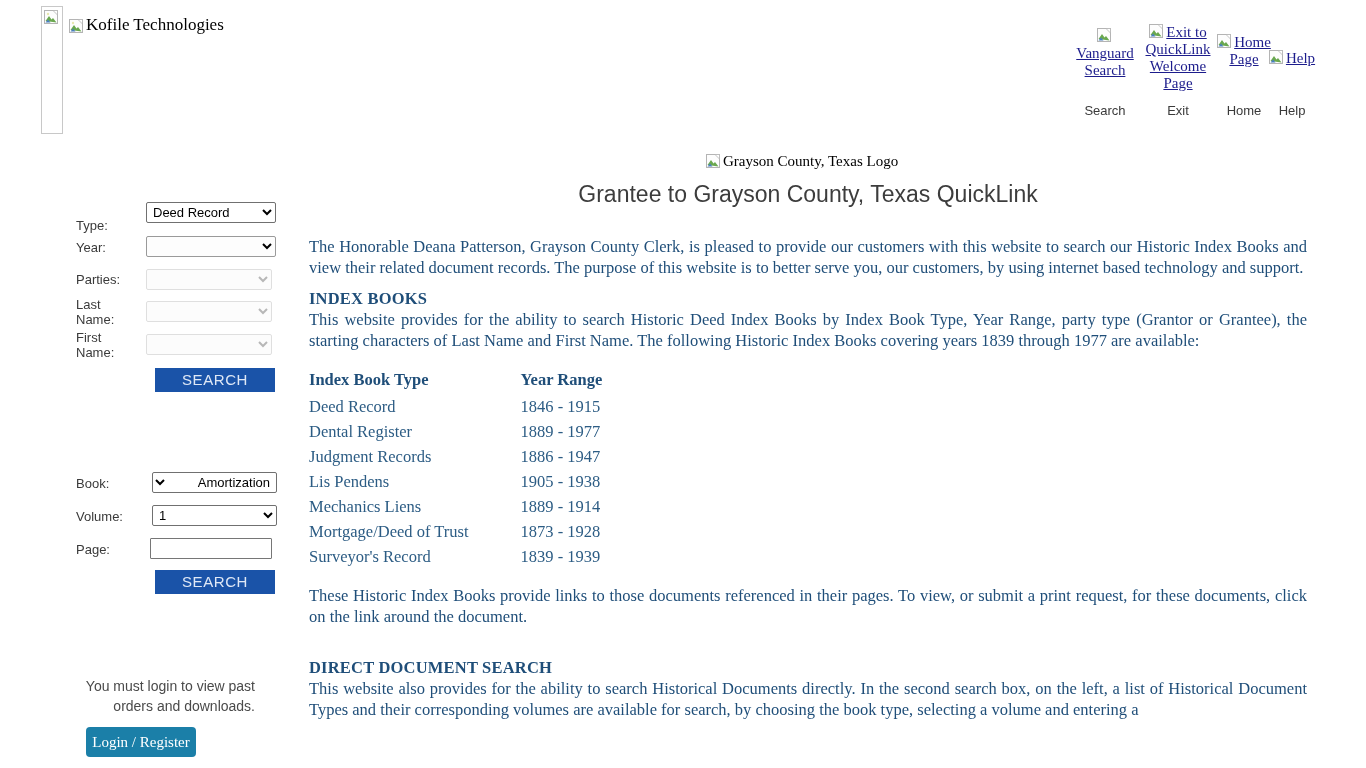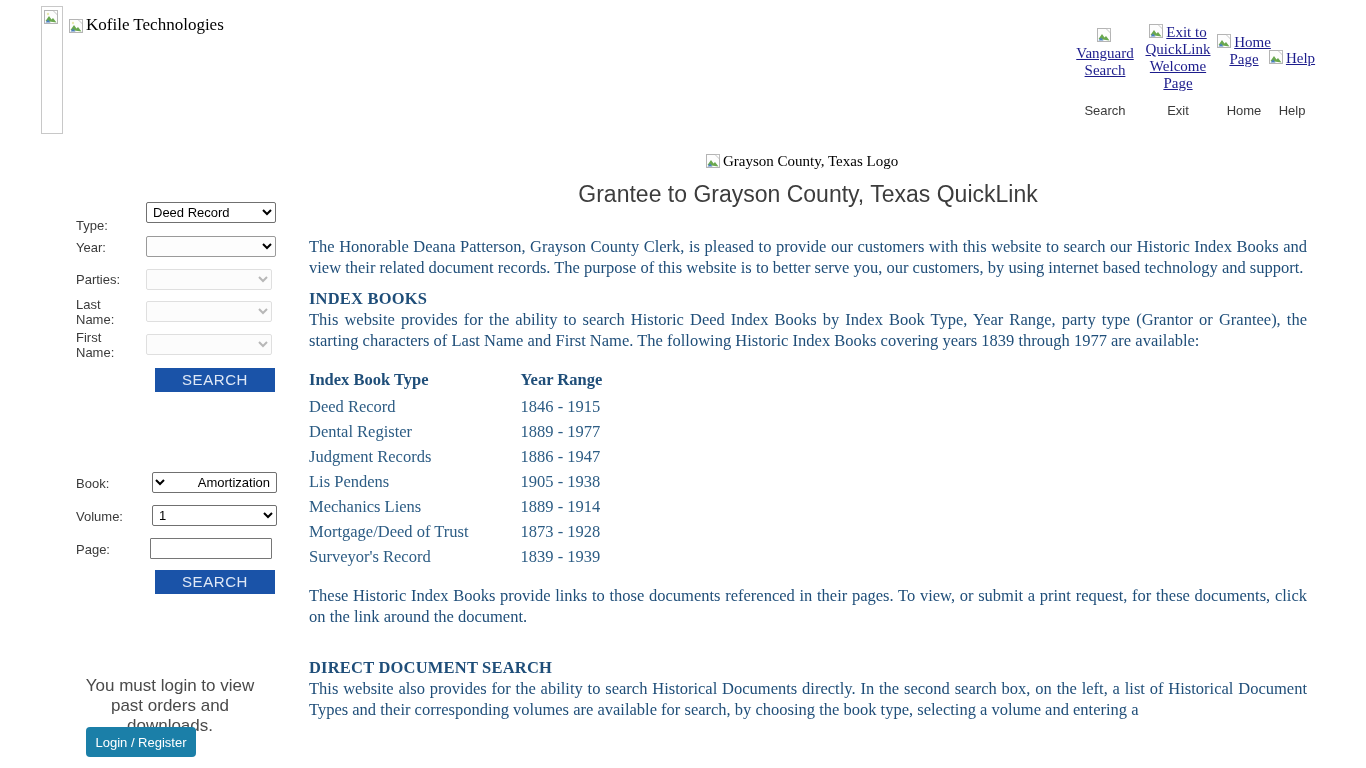--- a/index.html
+++ b/index.html
@@ -150,33 +150,33 @@
     cursor: pointer;
     text-align: center;
     line-height: 24px;
     padding: 0;
   }
 
   .login-note {
     position: absolute; left: 85px; top: 676px;
     width: 170px;
     font-family: "Liberation Sans", sans-serif;
-    font-size: 17px;
+    font-size: 14px;
     color: #4a4a4a;
     line-height: 20px;
-    text-align: center;
+    text-align: right;
   }
   .btn-login {
     position: absolute; left: 86px; top: 727px;
     background: #1b7fa8;
     color: #ffffff;
     border: none;
     border-radius: 4px;
-    font-family: Liberation Sans, sans-serif;
-    font-size: 13px;
+    font-family: Liberation Serif, serif;
+    font-size: 15px;
     width: 110px; height: 30px;
     cursor: pointer;
   }
 
   
   .article {
     position: absolute;
     left: 309px; top: 236px;
     width: 998px;
     color: #1f4e79;

